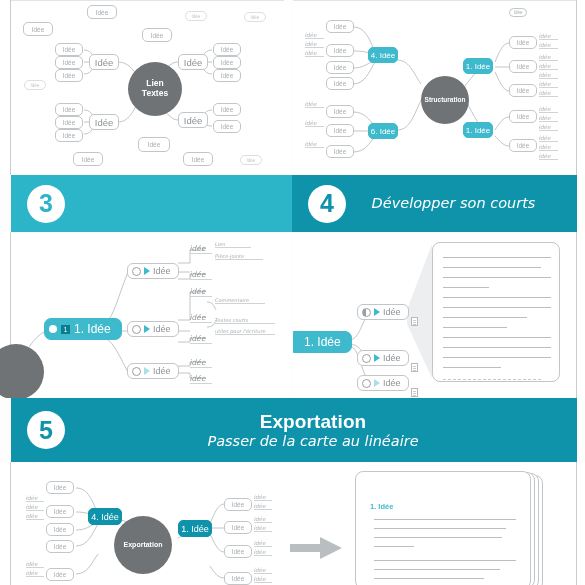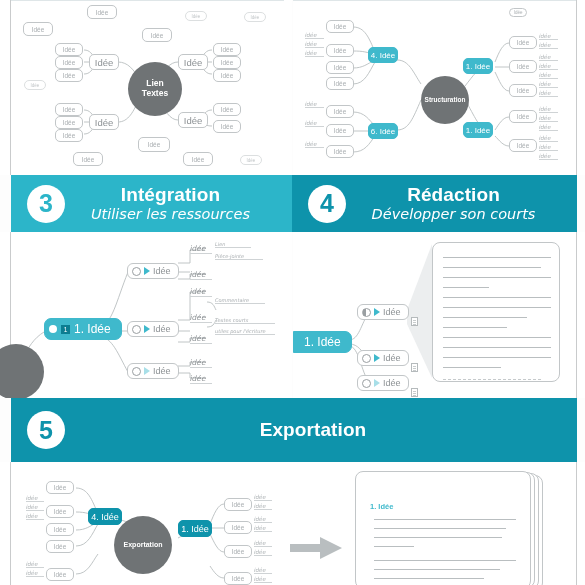--- a/index.html
+++ b/index.html
@@ -331,30 +331,25 @@
     <div class="sublabel" style="left:246px;top:115px;width:19px;">idée</div>
     <div class="sublabel" style="left:246px;top:124px;width:19px;">idée</div>
     <div class="sublabel" style="left:246px;top:135px;width:19px;">idée</div>
     <div class="sublabel" style="left:246px;top:144px;width:19px;">idée</div>
     <div class="sublabel" style="left:246px;top:153px;width:19px;">idée</div>
     <div class="node small" style="left:216px;top:8px;width:18px;height:9px;font-size:4.5px;">Idée</div>
   </div>
 
   <div class="band" style="left:11px;top:175px;width:281px;height:57px;background:#2cb5c9;">
     <div class="band-num" style="color:#2cb5c9;margin-left:16px;">3</div>
-    <div class="band-text">
-      <div class="band-title">Intégration</div>
-      <div class="band-sub">Utiliser les ressources</div>
-    </div>
   </div>
 
   <div class="band" style="left:292px;top:175px;width:285px;height:57px;background:#0e93ab;">
     <div class="band-num" style="color:#0e93ab;margin-left:16px;">4</div>
     <div class="band-text">
-      <div class="band-title">Rédaction</div>
       <div class="band-sub">Développer son courts</div>
     </div>
   </div>
 
   <div class="panel" style="left:0;top:232px;width:292px;height:166px;">
     <div class="edge-left2" style="top:0;height:166px;"></div>
 
     <svg class="wires" viewBox="0 0 292 166">
       <g fill="none" stroke="#b9bec0" stroke-width="0.9">
         <path d="M11,165 C18,140 24,112 44,100"></path>
@@ -465,20 +460,21 @@
       <div class="note-line" style="left:10px;top:114px;width:108px;"></div>
       <div class="note-line" style="left:10px;top:124px;width:58px;"></div>
       <div class="note-dashed" style="left:10px;top:136px;width:98px;"></div>
     </div>
   </div>
 
   <div class="band" style="left:11px;top:398px;width:566px;height:64px;background:#0e93ab;">
     <div class="band-num" style="color:#0e93ab;margin-left:16px;">5</div>
     <div class="band-text">
       <div class="band-title">Exportation</div>
+      <div class="band-sub">Passer de la carte au linéaire</div>
     </div>
   </div>
 
   <div class="panel" style="left:0;top:462px;width:585px;height:123px;">
     <div class="edge-left3" style="top:0;height:123px;"></div>
     <div class="edge-right3" style="top:0;height:123px;"></div>
 
     <svg class="wires" viewBox="0 0 585 123">
       <g fill="none" stroke="#b9bec0" stroke-width="0.9">
         <path d="M118,58 C130,58 134,66 142,78"></path>

